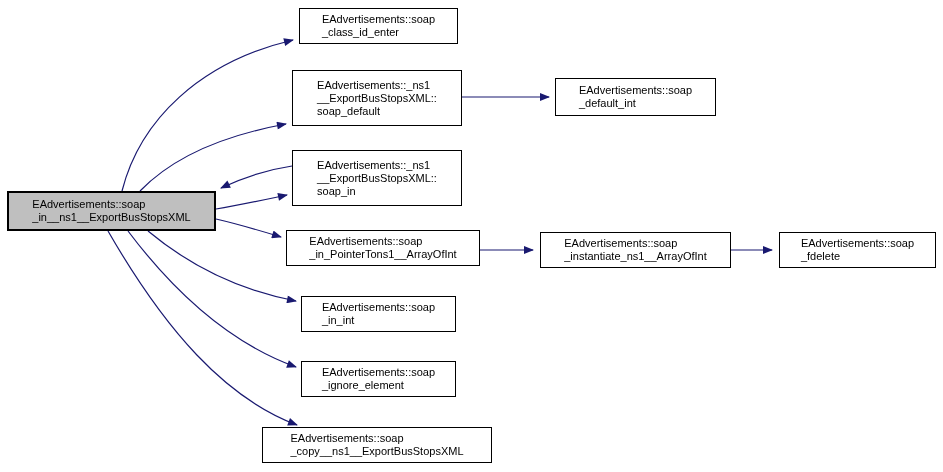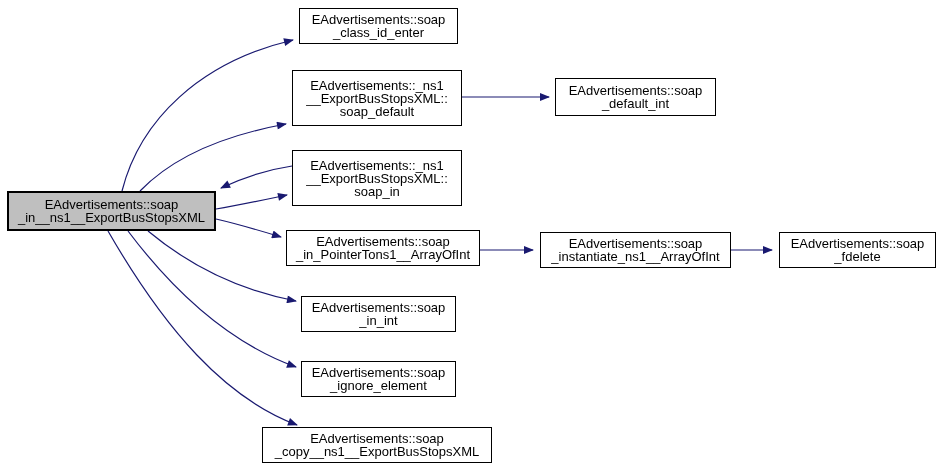--- a/index.html
+++ b/index.html
@@ -21,26 +21,25 @@
     top: 0;
     width: 943px;
     height: 472px;
   }
   .node {
     position: absolute;
     box-sizing: border-box;
     background: #ffffff;
     border: 1px solid #000000;
     color: #000000;
-    font-size: 13px;
+    font-size: 11px;
     line-height: 13px;
     display: flex;
     align-items: center;
     justify-content: center;
-    text-align: center;
     white-space: pre-line;
     cursor: pointer;
     padding: 1px 4px;
   }
   .node.focus {
     background: #bfbfbf;
     border-width: 2px;
   }
   .edge {
     fill: none;

